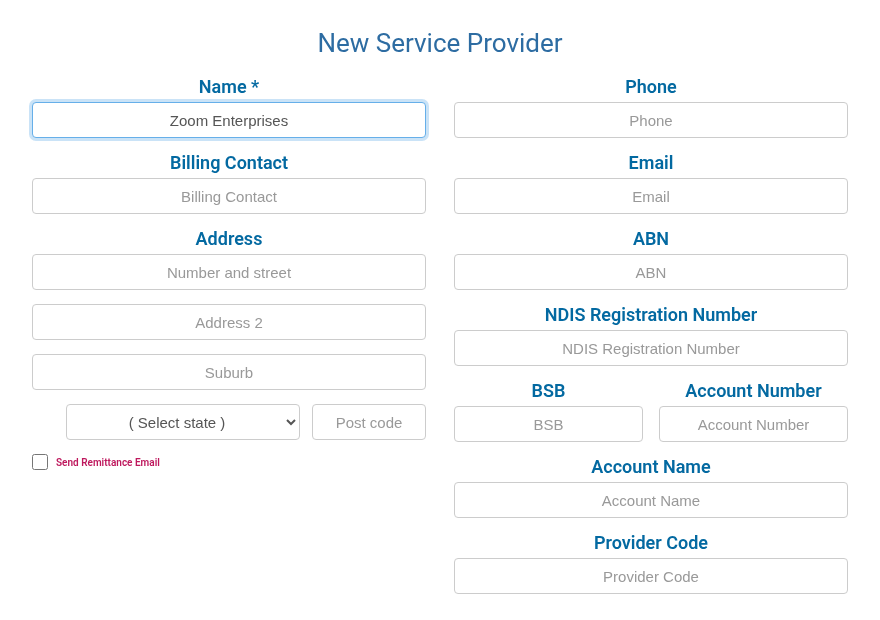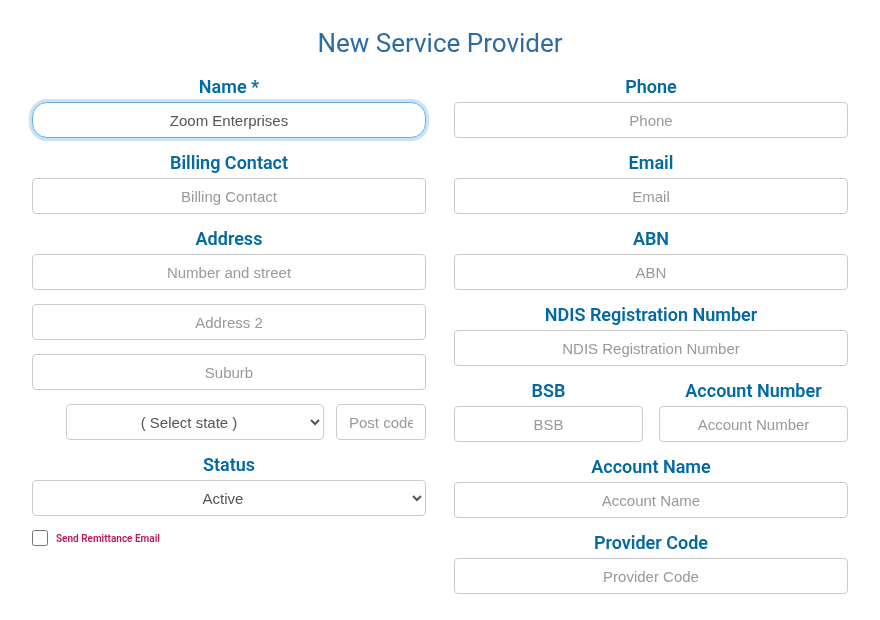--- a/index.html
+++ b/index.html
@@ -51,39 +51,38 @@
       border: 1px solid #ccc;
       border-radius: 4px;
       outline: none;
     }
     input[type="text"]::placeholder {
       color: #999;
     }
     input.focused {
       border-color: #66afe9;
       box-shadow: 0 0 0 3px rgba(102,175,233,0.35);
-      border-radius: 15px;
     }
     .row-inline {
       display: flex;
       gap: 16px;
     }
     .row-inline .sub {
       flex: 1;
     }
     .state-post {
       display: flex;
       gap: 12px;
       padding-left: 34px;
     }
     .state-post select {
       flex: 1;
     }
     .state-post input {
-      width: 90px;
+      width: 114px;
     }
     .checkbox-group {
       display: flex;
       align-items: center;
       margin-bottom: 12px;
     }
     .checkbox-group input[type="checkbox"] {
       width: 16px;
       height: 16px;
       margin-right: 8px;
@@ -154,26 +153,20 @@
       <input type="text" placeholder="Suburb" style="">
     </div>
 
     <div class="form-group state-post">
       <select>
         <option>( Select state )</option>
       </select>
       <input type="text" placeholder="Post code" style="">
     </div>
 
-    <div class="form-group">
-      <label class="field-label">Status</label>
-      <select>
-        <option>Active</option>
-      </select>
-    </div>
 
     <div class="checkbox-group">
       <input type="checkbox" style="">
       <label>Send Remittance Email</label>
     </div>
 
 
   </div>
 
   <div class="col">

